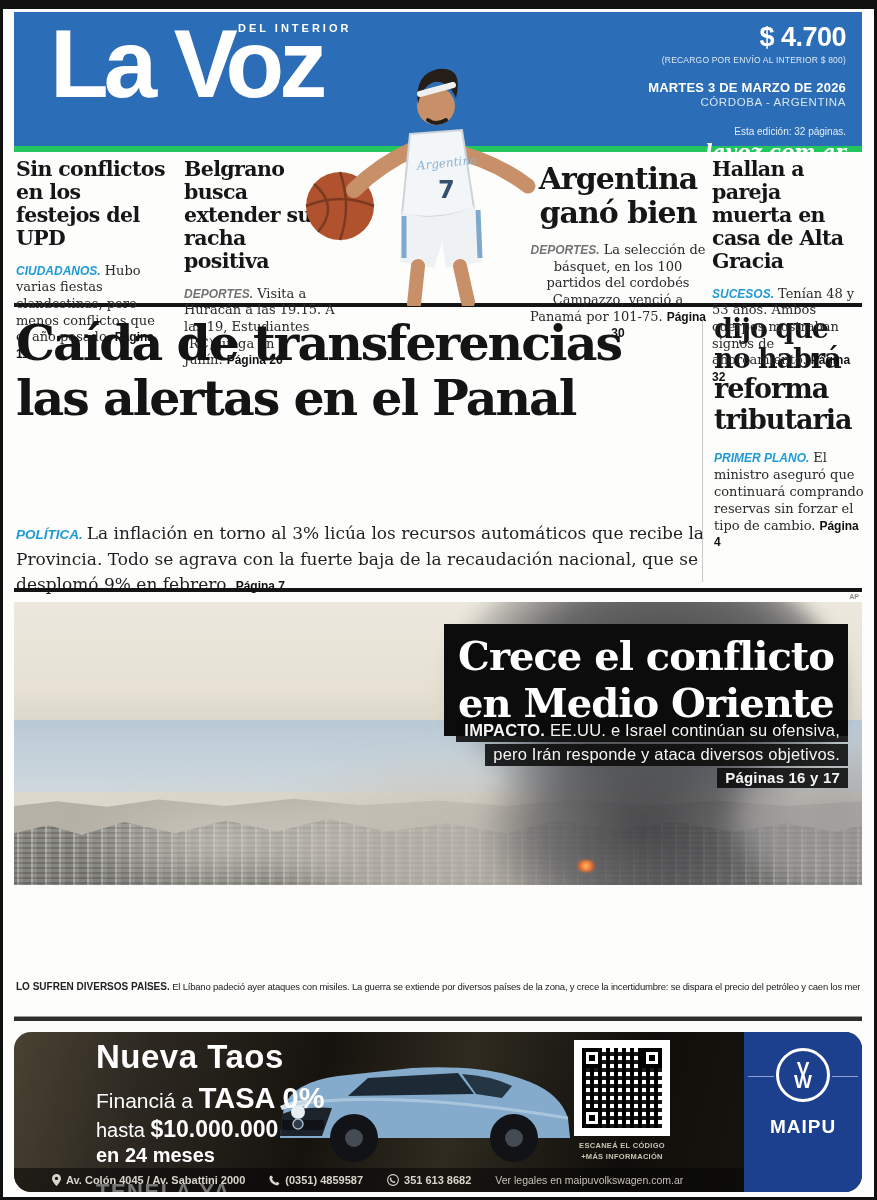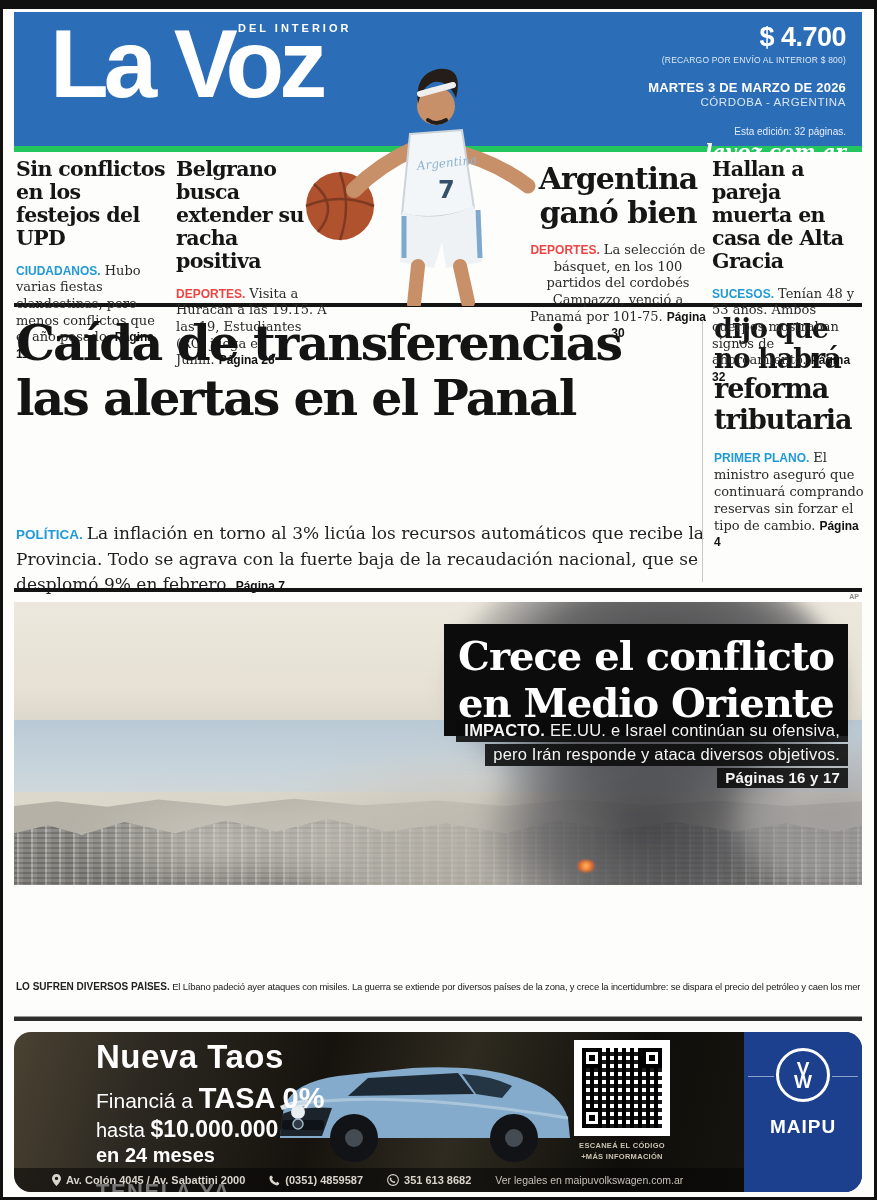--- a/index.html
+++ b/index.html
@@ -30,25 +30,25 @@
   
   .player{position:absolute;left:296px;top:56px;width:248px;height:250px;z-index:5;}
 
   
   .story{position:absolute;top:158px;color:#111;z-index:2;}
   .story h2{margin:0;font-family:"DejaVu Serif",serif;font-weight:bold;color:#161616;
             font-size:20.5px;line-height:1.12;letter-spacing:-0.6px;}
   .story .std{margin-top:13px;font-family:"DejaVu Serif",serif;font-size:13px;
               line-height:1.28;color:#2a2a2a;}
   .kicker{font-family:"Liberation Sans",sans-serif;font-weight:bold;font-size:12px;margin-right:4px;}
-  .k-blue{color:#1f9ad6;} .k-green{color:#ef4444;}
+  .k-blue{color:#1f9ad6;font-style:italic;} .k-green{color:#737373;font-style:italic;}
   .page-ref{font-family:"Liberation Sans",sans-serif;font-weight:bold;font-size:12px;
             color:#111;margin-left:4px;}
   .story1{left:16px;width:150px;}
-  .story2{left:176px;width:152px;}
+  .story2{left:184px;width:152px;}
   .story3{left:528px;top:162px;width:180px;text-align:center;}
   .story3 h2{font-size:30px;letter-spacing:-1px;}
   .story4{left:712px;width:152px;}
 
   .rule{position:absolute;left:14px;width:848px;background:#141414;}
   .rule-a{top:303px;height:4px;}
   .rule-b{top:588px;height:4px;}
   .rule-c{top:1016px;height:5px;background:#2e2e2c;border-top:1px solid #9a9a98;box-sizing:border-box;}
 
   

